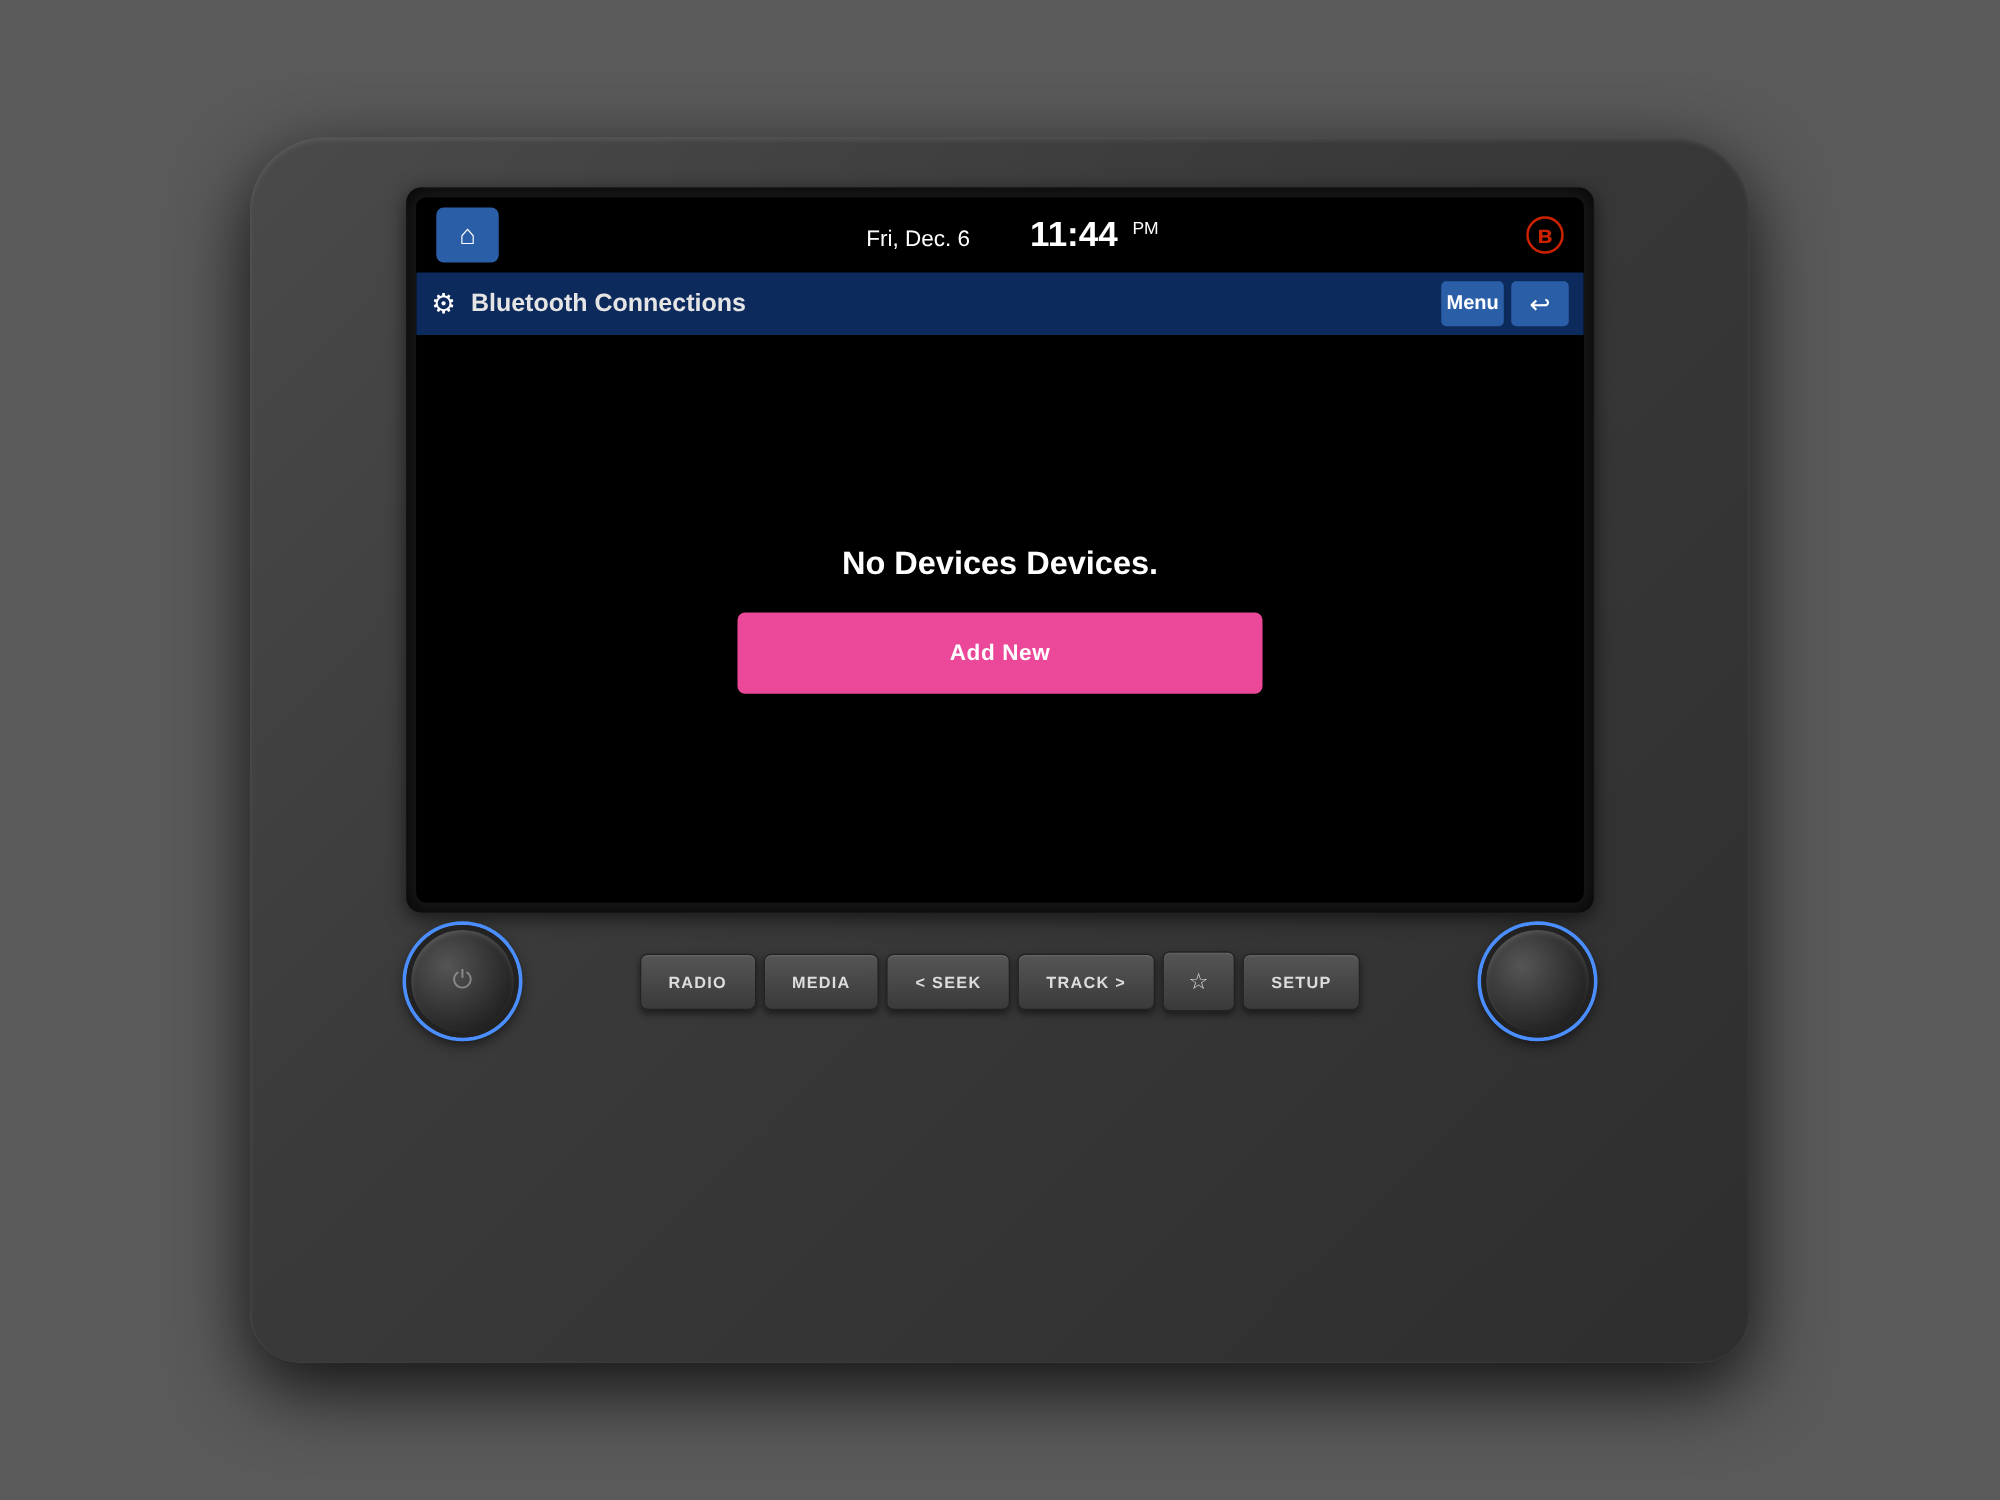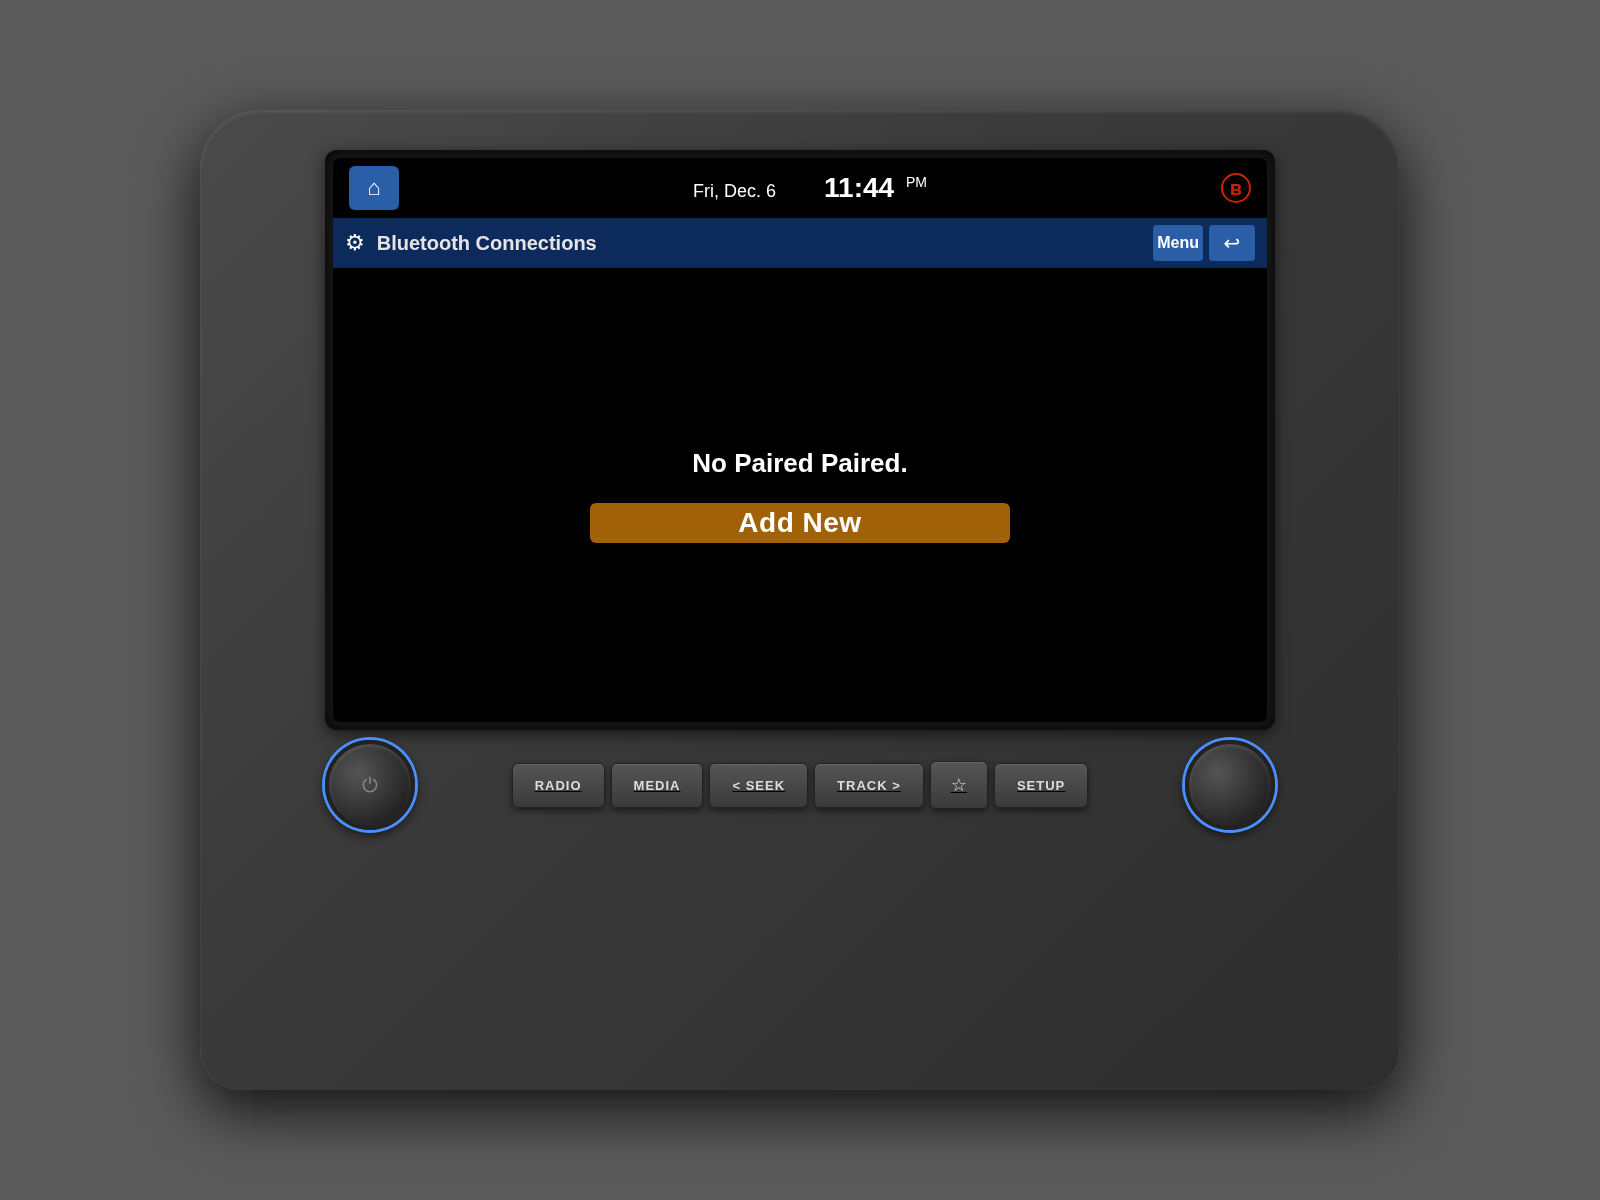--- a/index.html
+++ b/index.html
@@ -185,27 +185,27 @@
     }
 
     .no-devices-subtitle {
       color: #ccc;
       font-size: 18px;
       text-align: center;
       line-height: 1.6;
     }
 
     .add-new-btn {
-      background: #a16207;
+      background: #ec4899;
       border: none;
       border-radius: 6px;
       color: #fff;
-      font-size: 28px;
+      font-size: 18px;
       font-weight: 700;
-      padding: 4px 0;
+      padding: 22px 0;
       width: 420px;
       cursor: pointer;
       letter-spacing: 0.5px;
     }
 
     .hw-btn {
       background: linear-gradient(180deg, #555 0%, #3a3a3a 100%);
       border: 1px solid #222;
       border-radius: 6px;
       color: #ddd;
@@ -229,21 +229,20 @@
       box-shadow: 0 3px 6px rgba(0,0,0,0.5), inset 0 1px 1px rgba(255,255,255,0.1);
     }
 
     
     .controls-row {
       display: flex;
       align-items: center;
       justify-content: space-between;
       width: 950px;
       margin-top: 10px;
-      text-decoration: underline;
     }
 
     .knob {
       width: 90px;
       height: 90px;
       border-radius: 50%;
       background: radial-gradient(circle at 35% 35%, #555, #111);
       border: 4px solid #222;
       box-shadow: 0 0 0 3px #4a8eff, 0 4px 12px rgba(0,0,0,0.8), inset 0 2px 4px rgba(255,255,255,0.15);
       position: relative;
@@ -303,21 +302,21 @@
           <span class="settings-icon">⚙</span>
           <span class="title-text">Bluetooth Connections</span>
         </div>
         <div class="title-buttons">
           <button class="menu-btn">Menu</button>
           <button class="back-btn">↩</button>
         </div>
       </div>
 
       <div class="content-area">
-        <div class="no-devices-title">No Paired Paired.</div>
+        <div class="no-devices-title">No Devices Devices.</div>
         <button class="add-new-btn">Add New</button>
       </div>
 
     </div>
   </div>
 
   <div class="controls-row">
     <div class="knob knob-left"></div>
 
     <div class="btn-spacer">

